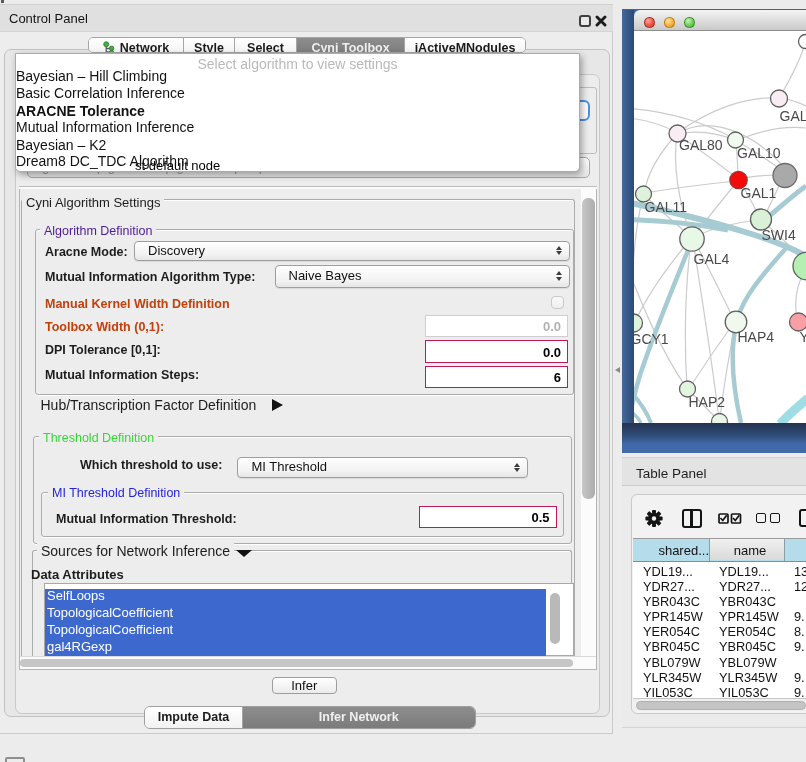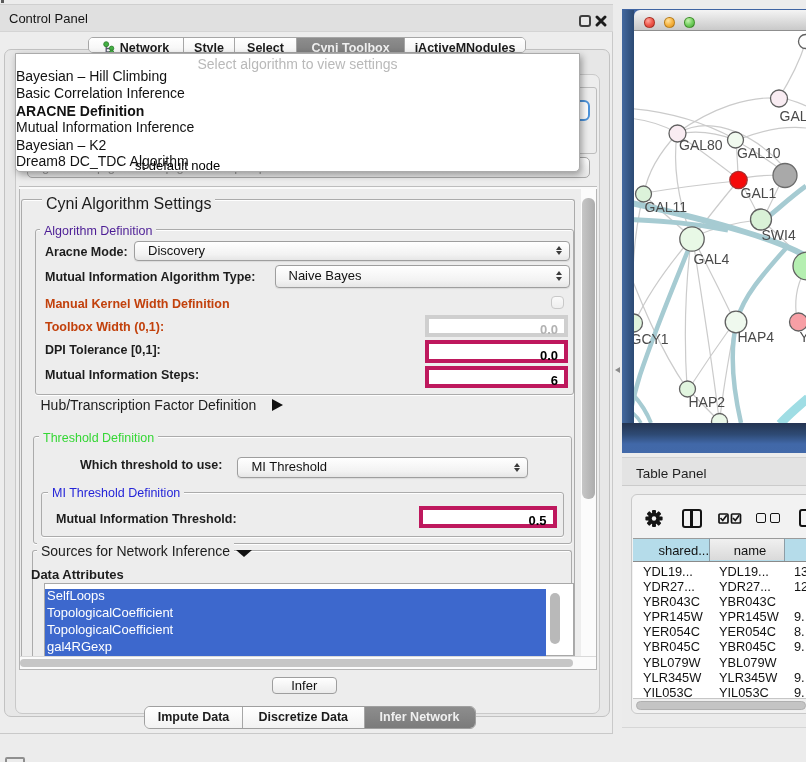--- a/index.html
+++ b/index.html
@@ -9,21 +9,21 @@
 .dis{color:#c2410c}
 .grp{position:absolute;border:1px solid #ababab;border-radius:3px;box-shadow:inset 0 1px 0 rgba(255,255,255,.95),0 1px 0 rgba(255,255,255,.95)}
 .nb{border-bottom:none;border-radius:3px 3px 0 0}
 .glbl{position:absolute;background:#ededed;padding:0 4px;white-space:nowrap}
 .cmb{position:absolute;background:linear-gradient(#ffffff,#f2f2f2 70%,#e6e6e6);border:1px solid #9e9e9e;border-radius:4px;box-shadow:0 1px 1px rgba(0,0,0,.08)}
 .cmb .tx{position:absolute;left:13px;top:2px;font-size:13px;color:#111;white-space:nowrap}
 .ud{position:absolute;right:7px;top:50%;margin-top:-5px}
 .ud div{width:0;height:0;border-left:3.5px solid transparent;border-right:3.5px solid transparent}
 .u1{border-bottom:4.5px solid #3c3c3c;margin-bottom:1.5px}
 .d1{border-top:4.5px solid #3c3c3c}
-.fld{position:absolute;background:#fff;border:4px solid #be185d;font-size:13px;font-weight:bold;color:#000;text-align:right;white-space:nowrap}
+.fld{position:absolute;background:#fff;border:1px solid #be185d;font-size:13px;font-weight:bold;color:#000;text-align:right;white-space:nowrap}
 .tab{height:100%;display:flex;align-items:center;justify-content:center;font-size:12.5px;font-weight:bold;color:#1b1b1b;background:linear-gradient(#ffffff,#f2f2f2);border-right:1px solid #a6a6a6}
 .ttx{padding-top:2.5px}
 .tabsel{background:linear-gradient(#8d8d8d,#7b7b7b);color:#f0f0f0}
 .popitem{position:absolute;left:16px;font-size:14px;color:#121212;white-space:nowrap}
 .lrow{position:absolute;left:47px;font-size:13px;color:#fff;white-space:nowrap}
 .trow{position:absolute;font-size:12.8px;color:#131313;white-space:nowrap}
 </style></head>
 <body>
 
 <div class="a" style="left:0;top:4px;width:613px;height:730px;background:#ededed;border:1px solid #c9c9c9;border-left:none;box-sizing:border-box"></div>
@@ -47,21 +47,21 @@
 <div class="a" style="left:27px;top:157px;width:563px;height:21px;background:linear-gradient(#ffffff,#e6e6e6);border:1px solid #a8a8a8;border-radius:5px;box-sizing:border-box;overflow:hidden">
   <div style="position:absolute;left:14px;top:1px;font-size:13px;color:#9a9a9a;white-space:nowrap">gal80Rexp gal4RGexp gal1RGexp expression data table</div>
 </div>
 
 <div class="a" style="left:19px;top:186px;width:578px;height:1px;background:#bdbdbd"></div>
 <div class="a" style="left:19px;top:187px;width:578px;height:1.5px;background:#fafafa"></div>
 
 <div class="a" style="left:19px;top:188.5px;width:578px;height:481.5px;border:1px solid #b5b5b5;border-top:none;box-sizing:border-box;background:#ededed"></div>
 
 <div class="grp nb" style="left:21px;top:199px;width:552px;height:457px"></div>
-<div class="glbl t" style="left:42px;top:195px;font-size:16px">Cyni Algorithm Settings</div>
+<div class="glbl t" style="left:22px;top:195px;font-size:13px">Cyni Algorithm Settings</div>
 
 <div class="grp" style="left:34.5px;top:229px;width:537px;height:164px"></div>
 <div class="glbl t" style="left:40px;top:223.5px;font-size:12.5px;color:#4c1d95">Algorithm Definition</div>
 
 <div class="a t b" style="left:45px;top:245px">Aracne Mode:</div>
 <div class="cmb" style="left:134px;top:240.5px;width:434px;height:18.5px">
     <div class="tx" style="top:1px">Discovery</div>
     <div class="ud">
       <div class="u1"></div>
       <div class="d1"></div>
@@ -119,21 +119,20 @@
 <div class="a" style="left:20px;top:656px;width:576px;height:13px;background:#fbfbfb;border-top:1px solid #d9d9d9;box-sizing:border-box"></div>
 <div class="a" style="left:20px;top:658.5px;width:553px;height:8px;background:#c6c6c6;border-radius:4px"></div>
 
 <div class="a" style="left:580.5px;top:189px;width:15px;height:467px;background:#fbfbfb"></div>
 <div class="a" style="left:582px;top:197.7px;width:12.5px;height:301px;background:linear-gradient(90deg,#c6c6c6,#adadad);border-radius:6px"></div>
 
 <div class="a" style="left:271.5px;top:677px;width:65.5px;height:17px;background:linear-gradient(#ffffff,#ebebeb);border:1px solid #9e9e9e;border-radius:4px;box-sizing:border-box;text-align:center;font-size:13px;color:#111;line-height:15.5px">Infer</div>
 
 <div class="a" style="left:144px;top:706px;width:331.5px;height:22.5px;display:flex;border:1px solid #9f9f9f;border-radius:6px;box-sizing:border-box;overflow:hidden">
   <div class="tab" style="width:97px">Impute Data</div>
-  <div class="tab" style="width:120.5px">Discretize Data</div>
   <div class="tab tabsel" style="flex:1;border-right:none">Infer Network</div>
 </div>
 
 <div class="a" style="left:5px;top:757px;width:20px;height:14px;border:2px solid #8f8f8f;border-radius:2px;background:#ececec;box-sizing:border-box"></div>
 
 <div class="a" style="left:614.5px;top:367px;width:0;height:0;border-top:3.5px solid transparent;border-bottom:3.5px solid transparent;border-right:5px solid #8a8a8a"></div>
 
 <div class="a" style="left:88px;top:37px;width:438px;height:16px;display:flex;border:1px solid #a6a6a6;border-radius:5px;box-sizing:border-box;overflow:hidden;padding-top:0">
   <div class="tab ttx" style="width:94px">
     <svg width="13" height="14" viewBox="0 0 13 14" style="margin-right:4px">
@@ -146,21 +145,21 @@
   <div class="tab ttx" style="width:50px">Style</div>
   <div class="tab ttx" style="width:61px">Select</div>
   <div class="tab tabsel ttx" style="width:107px">Cyni Toolbox</div>
   <div class="tab ttx" style="flex:1;border-right:none">jActiveMNodules</div>
 </div>
 
 <div class="a" style="left:15px;top:52.5px;width:565px;height:119px;background:#ffffff;border:1px solid #ababab;border-radius:0 0 5px 5px;box-sizing:border-box;box-shadow:2px 3px 7px rgba(0,0,0,.35)"></div>
 <div class="a" style="left:15px;top:56px;width:565px;text-align:center;font-size:14px;color:#b9b9b9;white-space:nowrap">Select algorithm to view settings</div>
 <div class="popitem" style="top:68px">Bayesian – Hill Climbing</div>
 <div class="popitem" style="top:85.4px">Basic Correlation Inference</div>
-<div class="popitem b" style="top:102.8px">ARACNE Definition</div>
+<div class="popitem b" style="top:102.8px">ARACNE Tolerance</div>
 <div class="popitem" style="top:119.2px">Mutual Information Inference</div>
 <div class="popitem" style="top:136.6px">Bayesian – K2</div>
 <div class="a" style="left:135px;top:158px;font-size:13px;color:#000000;white-space:nowrap">st default node</div>
 <div class="popitem" style="top:152.5px">Dream8 DC_TDC Algorithm</div>
 
 <div class="a" style="left:622px;top:9px;width:184px;height:444px;background:#3f64a2"></div>
 <div class="a" style="left:622px;top:10px;width:12px;height:413px;background:linear-gradient(90deg,#44699f,#2c4a73)"></div>
 <div class="a" style="left:622px;top:423px;width:184px;height:30px;background:linear-gradient(#243450,#2e4a74 38%,#4168a8 70%,#4269a9)"></div>
 
 <div class="a" style="left:634px;top:10px;width:172px;height:21px;background:linear-gradient(#f4f4f4,#c9c9c9);border-bottom:1px solid #8f8f8f;border-radius:6px 0 0 0;box-sizing:border-box"></div>

